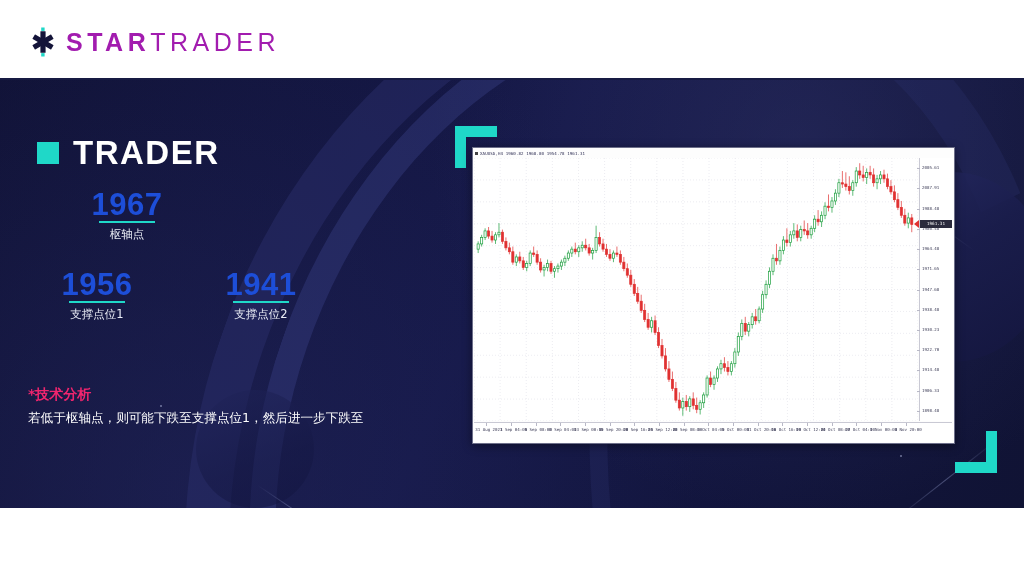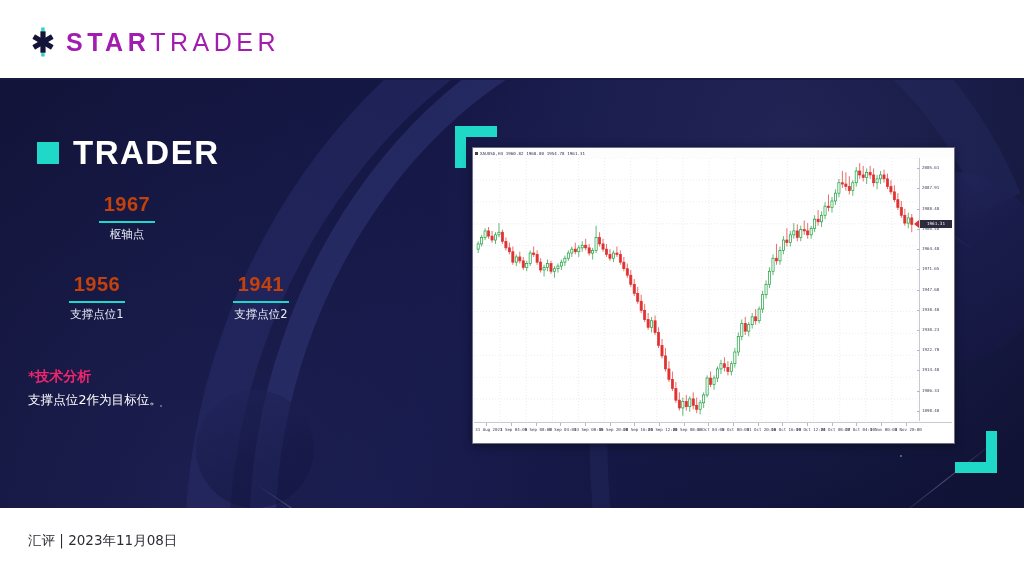--- a/index.html
+++ b/index.html
@@ -52,26 +52,26 @@
   
   .title-row{position:absolute;left:37px;top:136px;display:flex;align-items:center;}
   .title-sq{width:22px;height:22px;background:#1fd8c8;margin-right:14px;}
   .title-txt{color:#fff;font-size:33px;font-weight:700;letter-spacing:1.5px;line-height:33px;}
 
   .levels{position:absolute;left:37px;top:190px;width:310px;}
   .lv-row{display:flex;}
   .lv{width:120px;text-align:center;margin-bottom:12px;}
   .lv-pivot{margin-left:30px;}
   .lv-col2{margin-left:44px;}
-  .lv-val{color:#c2410c;font-size:20px;font-weight:700;line-height:29px;letter-spacing:.5px;}
+  .lv-val{color:#1d4ed8;font-size:31px;font-weight:700;line-height:29px;letter-spacing:.5px;}
   .lv-ul{width:56px;height:2px;background:#1fd8c8;margin:2px auto 4px auto;}
   .lv-lbl{color:#e9ecf5;font-size:11.5px;line-height:15px;
           font-family:"DejaVu Sans","Liberation Sans",sans-serif;}
 
-  .analysis{position:absolute;left:28px;top:366px;width:400px;}
+  .analysis{position:absolute;left:28px;top:384px;width:400px;}
   .an-head{color:#f0256e;font-size:14px;font-weight:700;line-height:20px;margin-bottom:5px;
            font-family:"DejaVu Sans","Liberation Sans",sans-serif;}
   .an-line{color:#ffffff;font-size:12.6px;line-height:18.5px;
            font-family:"DejaVu Sans","Liberation Sans",sans-serif;}
 
   
   .brk{position:absolute;}
   .brk span{position:absolute;background:#1fd8c8;}
   .brk-tl{left:455px;top:126px;width:42px;height:42px;}
   .brk-tl .h{left:0;top:0;width:42px;height:11px;}
@@ -171,21 +171,21 @@
       <div class="lv lv-col2">
         <div class="lv-val">1941</div>
         <div class="lv-ul"></div>
         <div class="lv-lbl">支撑点位2</div>
       </div>
     </div>
   </div>
 
   <div class="analysis">
     <div class="an-head">*技术分析</div>
-    <div class="an-line">支撑点位2作为目标位。</div>
+    <div class="an-line">若低于枢轴点，则可能下跌至支撑点位1，然后进一步下跌至</div>
   </div>
 
   <div class="brk brk-tl">
     <span class="h"></span>
       <span class="v"></span>
   </div>
   <div class="brk brk-br">
     <span class="h"></span>
       <span class="v"></span>
   </div>
@@ -544,17 +544,14 @@
         <div class="xtick" style="left: 357.667px;"></div>
         <div class="xlab" style="left: 371.333px;">27 Oct 04:00</div>
         <div class="xtick" style="left: 382.333px;"></div>
         <div class="xlab" style="left: 396px;">1 Nov 00:00</div>
         <div class="xtick" style="left: 407px;"></div>
         <div class="xlab" style="left: 420.667px;">3 Nov 20:00</div>
         <div class="xtick" style="left: 431.667px;"></div>
       </div>
   </div>
 
-  <div class="footer">
-    <div class="foot-txt">汇评 | 2023年11月08日</div>
-  </div>
 
 </div>
 
 </body></html>

